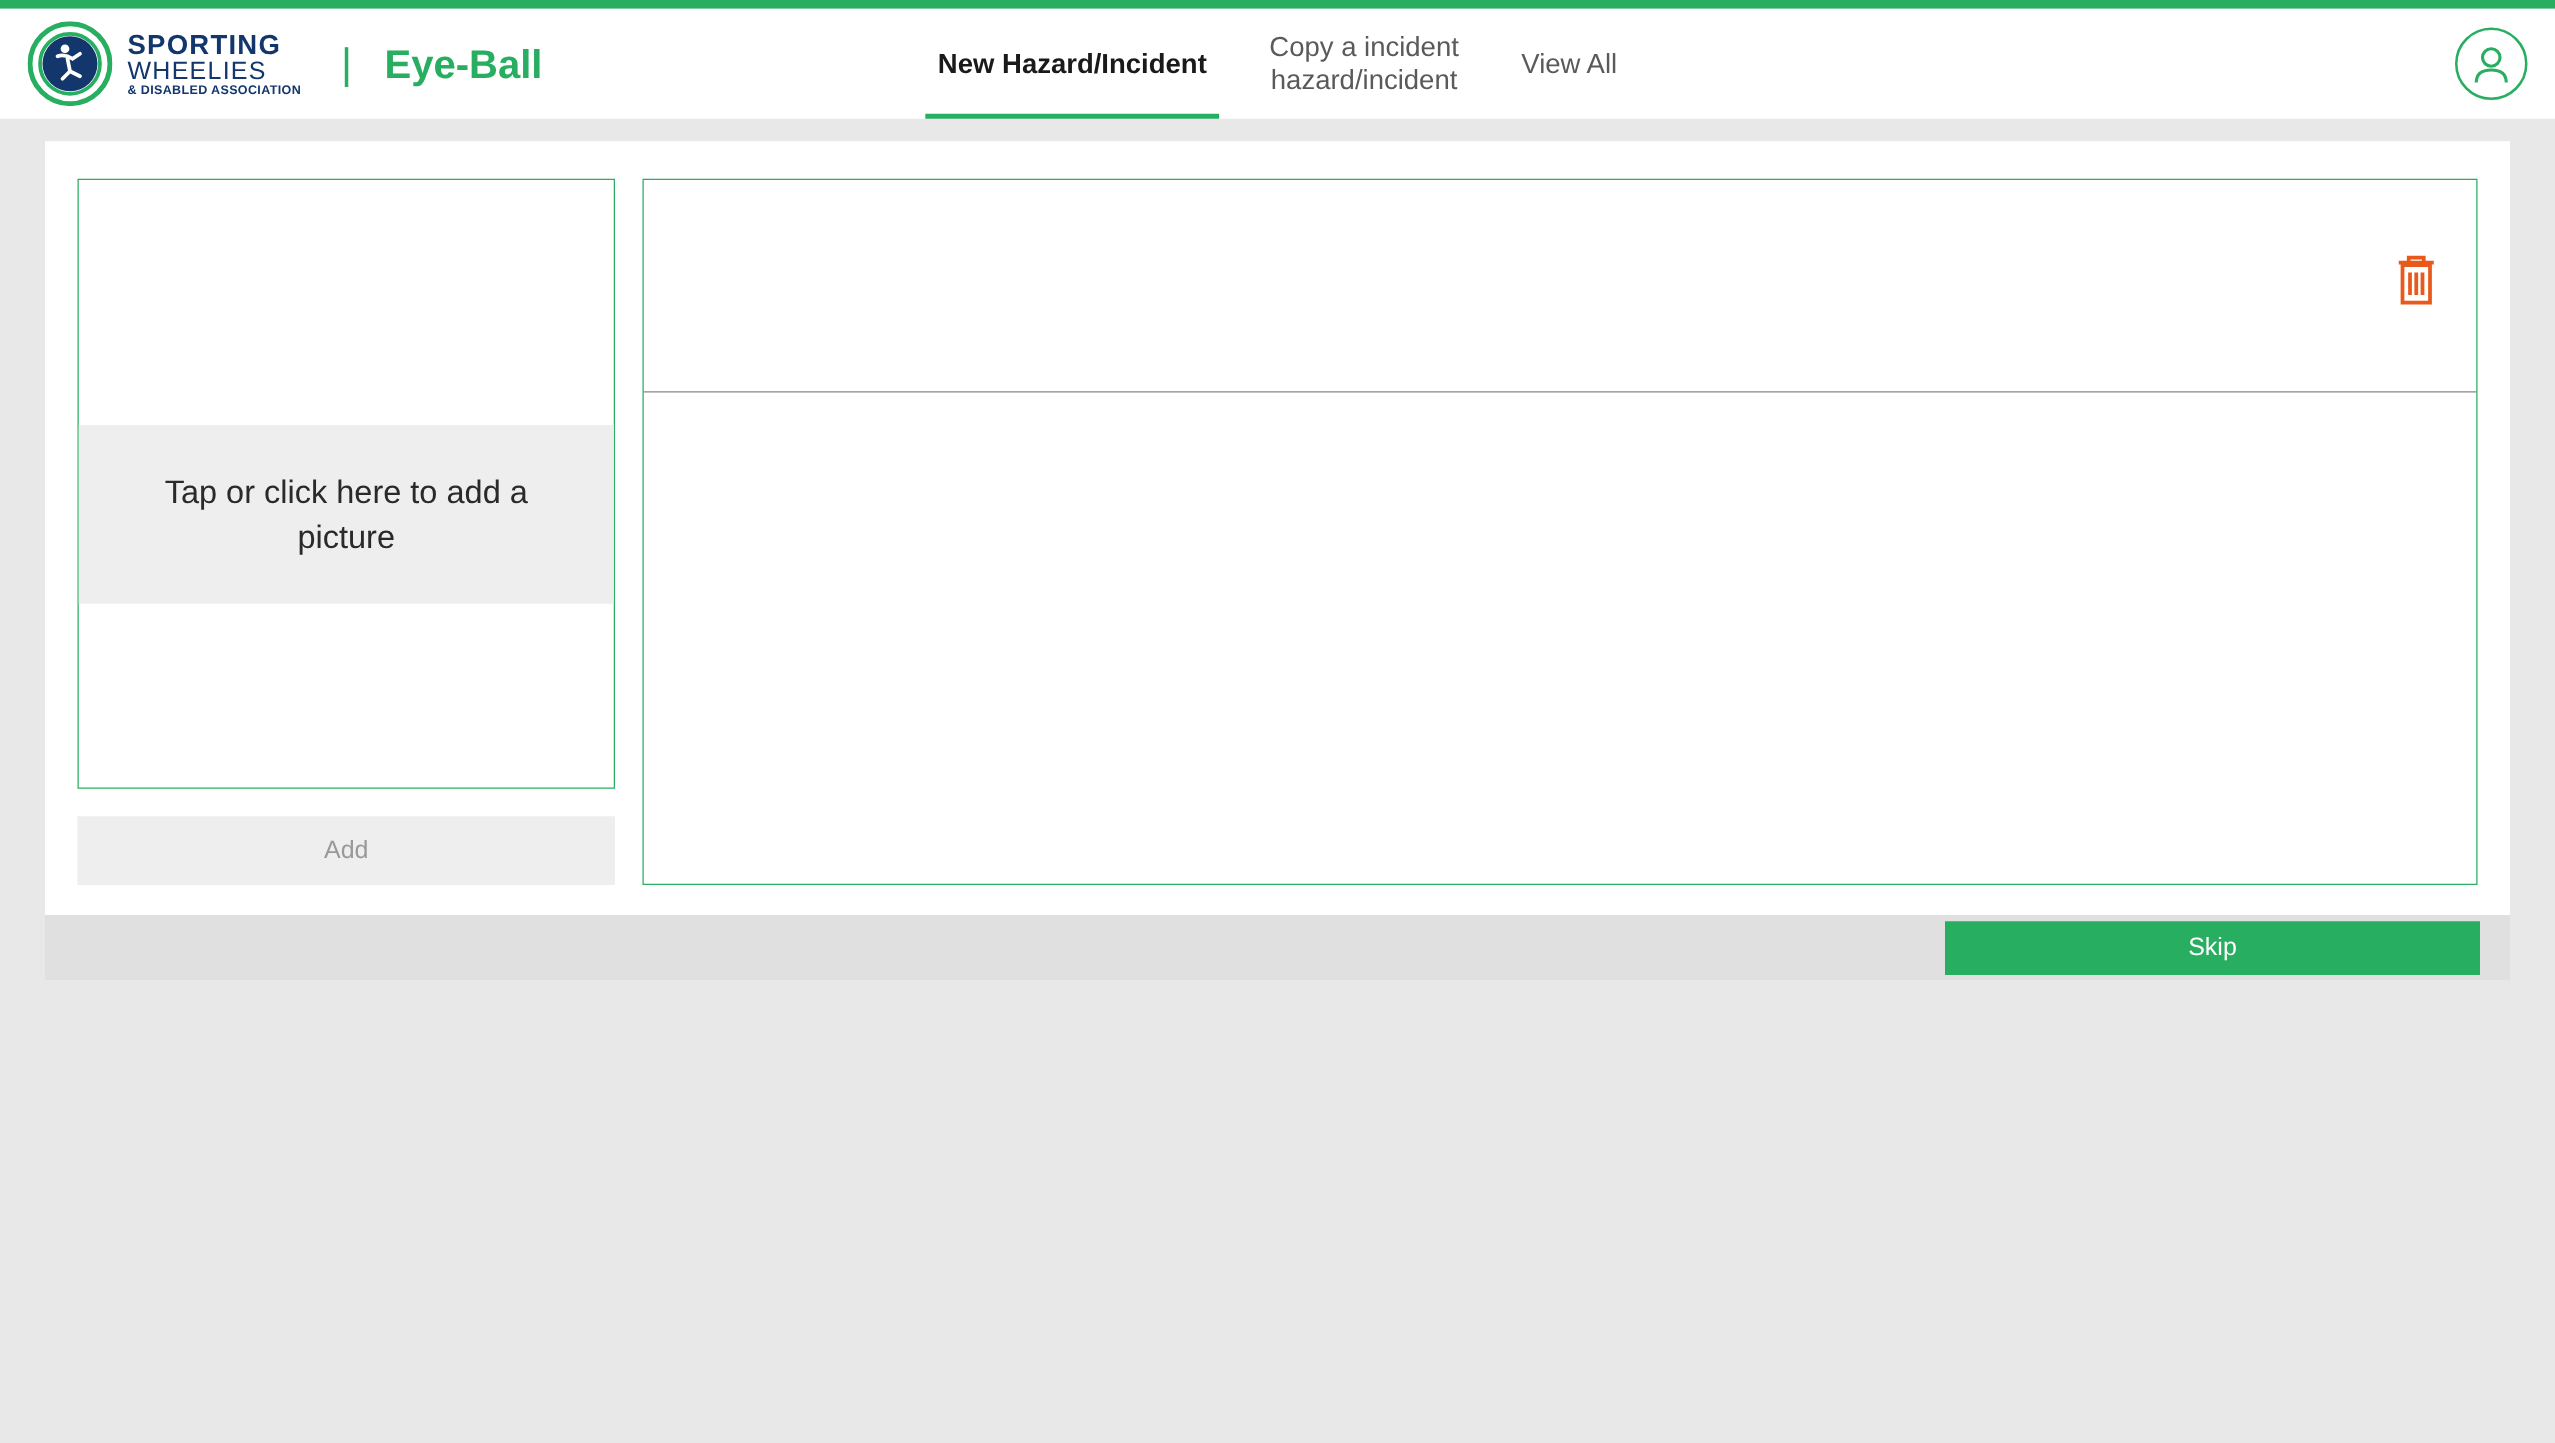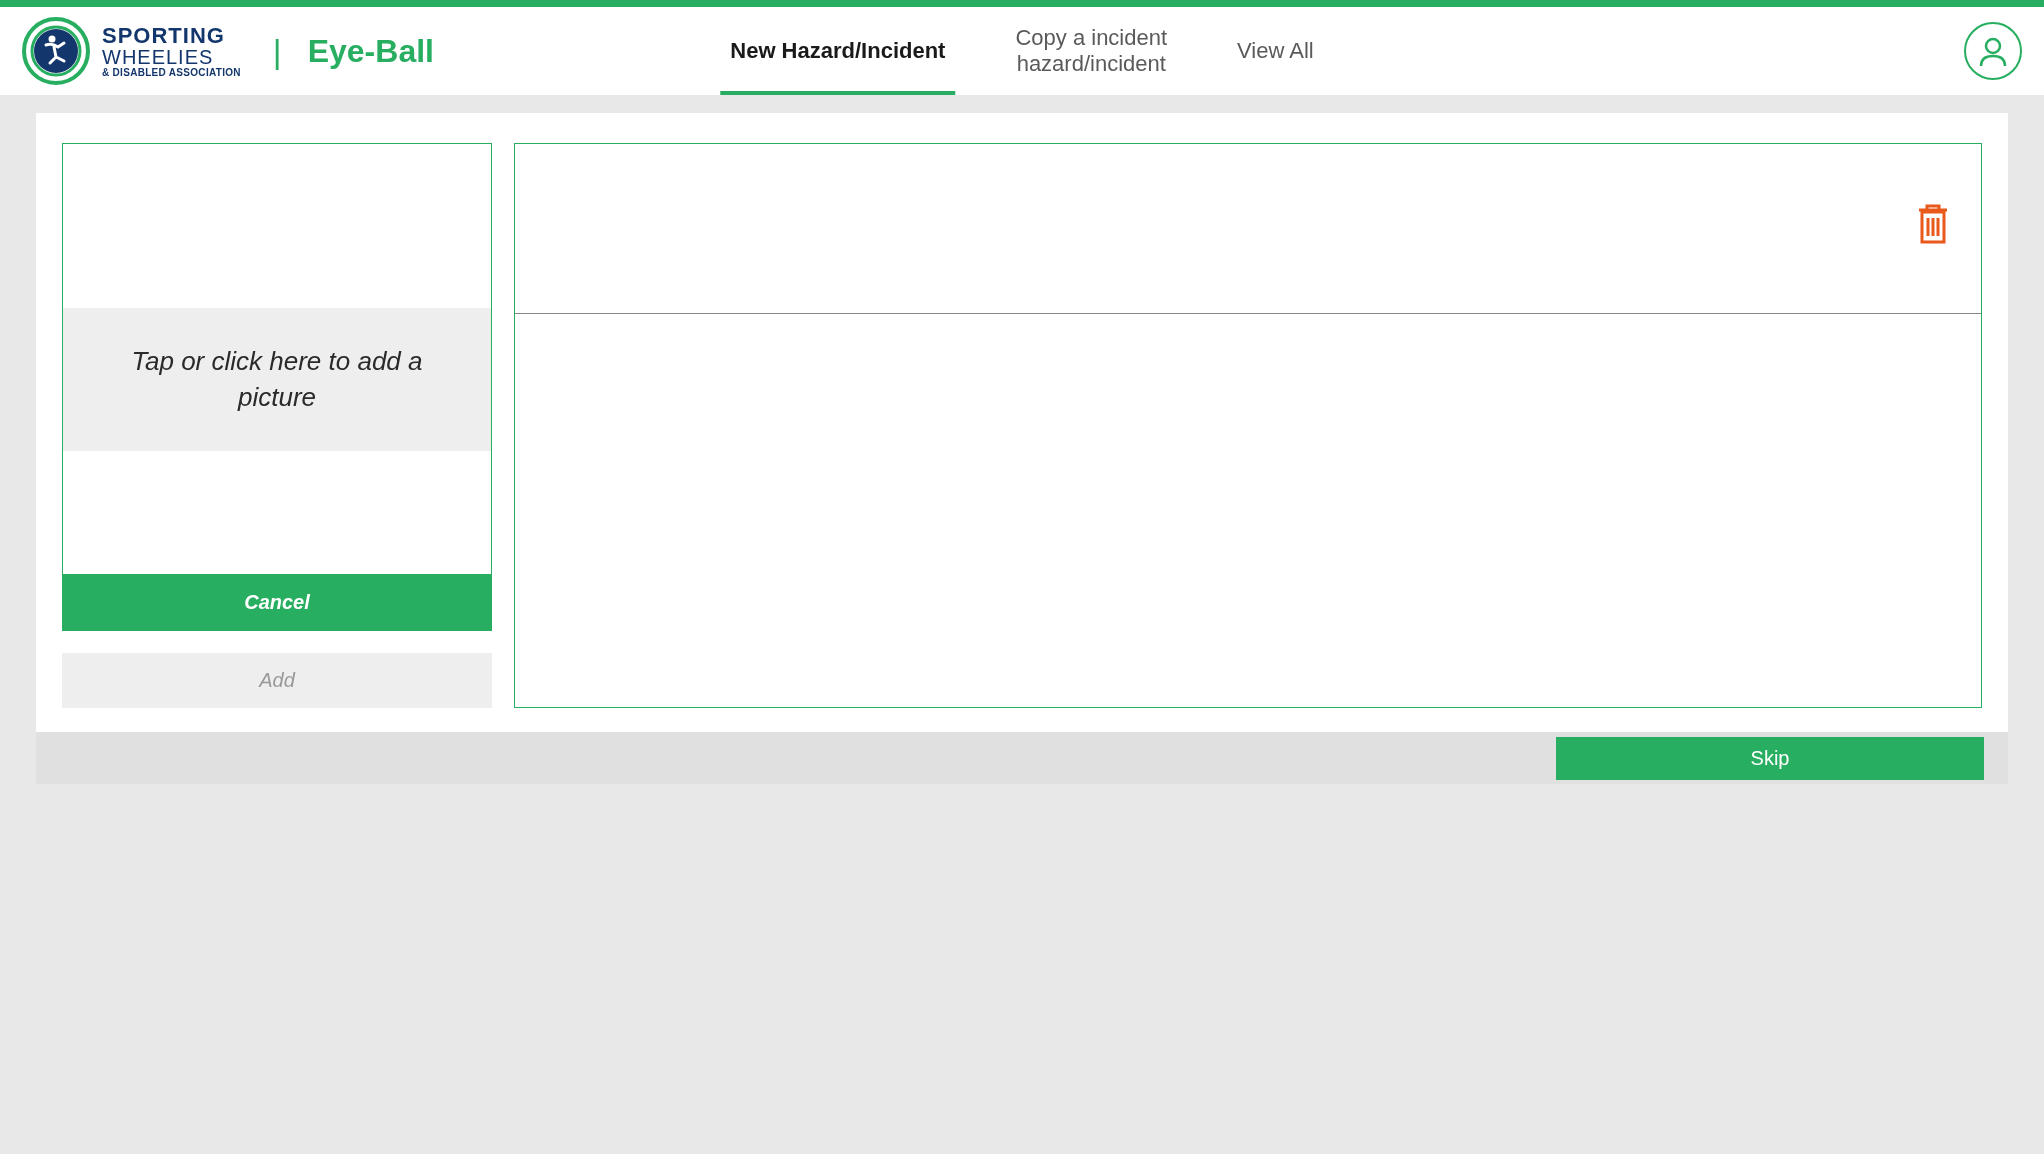--- a/index.html
+++ b/index.html
@@ -65,21 +65,21 @@
     .app-name {
       color: #27ae60;
       font-size: 32px;
       font-weight: 700;
     }
     .nav-tabs {
       display: flex;
       position: absolute;
       left: 50%;
       transform: translateX(-50%);
-      gap: 50px;
+      gap: 30px;
       align-items: flex-start;
       height: 100%;
     }
     .nav-tab {
       display: flex;
       flex-direction: column;
       align-items: center;
       justify-content: center;
       text-align: center;
       height: 100%;
@@ -112,21 +112,20 @@
       border-radius: 50%;
       display: flex;
       align-items: center;
       justify-content: center;
       cursor: pointer;
     }
     .main-panel {
       background: white;
       margin: 18px 36px 0 36px;
       padding: 30px 26px 24px 26px;
-      font-style: italic;
     }
     .content-row {
       display: flex;
       gap: 22px;
     }
     .left-col {
       width: 430px;
       display: flex;
       flex-direction: column;
     }
@@ -258,21 +257,20 @@
   </div>
 </div>
 
 <div class="main-panel">
   <div class="content-row">
     <div class="left-col">
       <div class="picture-frame">
         <div class="picture-top-space"></div>
         <div class="picture-prompt">Tap or click here to add a picture</div>
         <div class="picture-bottom-space"></div>
-        <div class="cancel-btn">Cancel</div>
       </div>
       <div class="add-btn">Add</div>
     </div>
 
     <div class="right-col">
       <div class="preview-top">
         <div class="trash-icon">
           <svg width="36" height="44" viewBox="0 0 36 44">
             <path d="M 4 8 L 32 8 M 12 8 L 12 4 L 24 4 L 24 8" stroke="#e8591b" stroke-width="3" fill="none"></path>
             <path d="M 7 10 L 7 40 L 29 40 L 29 10 Z" stroke="#e8591b" stroke-width="3" fill="none"></path>

